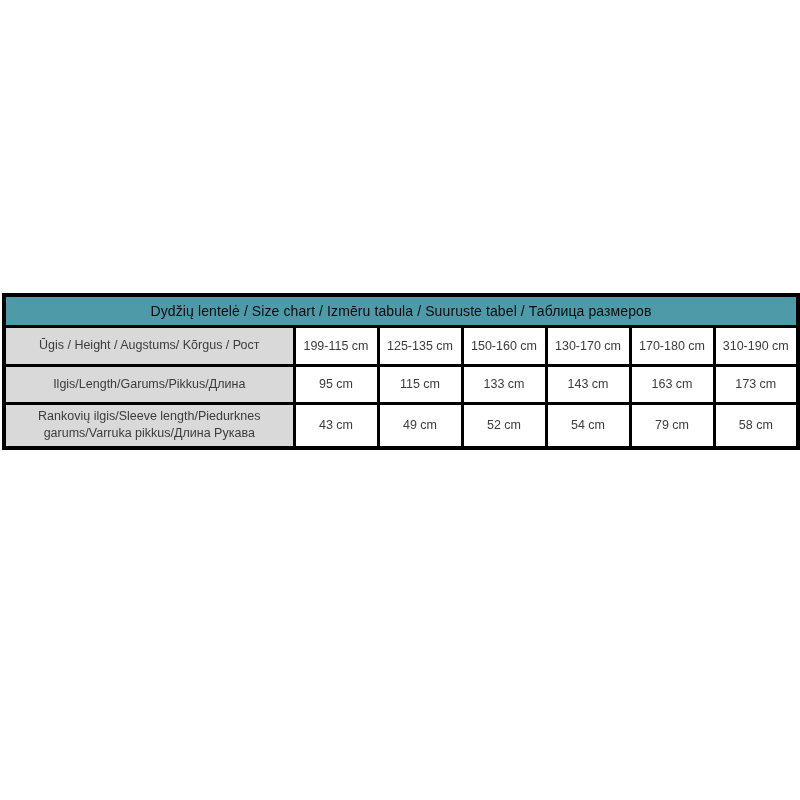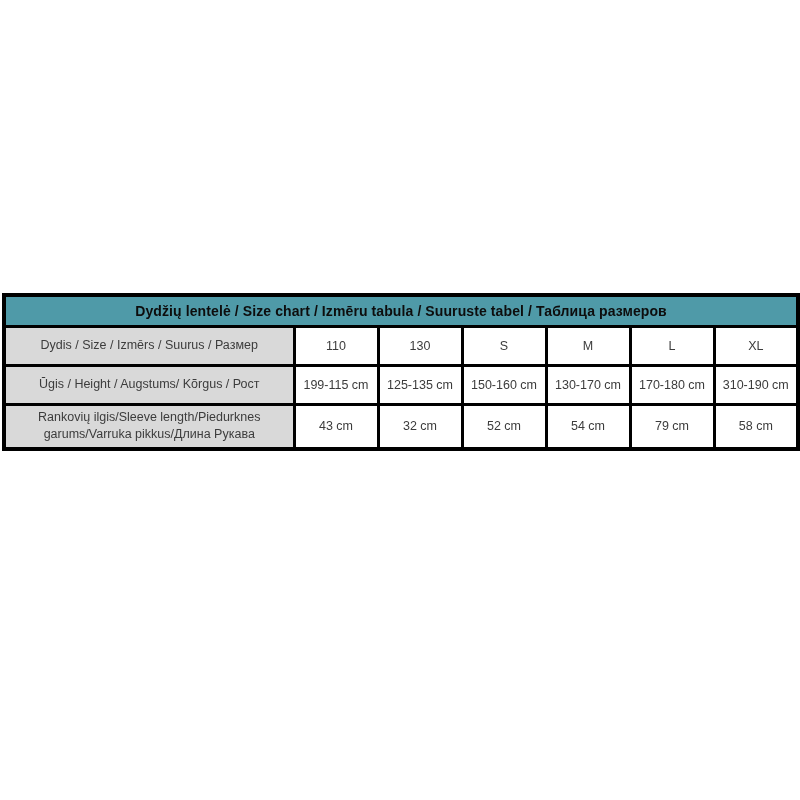--- a/index.html
+++ b/index.html
@@ -30,21 +30,21 @@
   table.size-table td {
     border: 3px solid #000000;
     text-align: center;
     vertical-align: middle;
     padding: 2px 4px;
     box-sizing: border-box;
   }
   th.title-cell {
     background: #4F9AA8;
     color: #0d0d0d;
-    font-weight: bold;
+    font-weight: normal;
     font-size: 14px;
     height: 31px;
     letter-spacing: 0.1px;
   }
   td.label-cell {
     background: #D9D9D9;
     color: #3C3C3C;
     font-size: 12.5px;
     line-height: 1.35;
   }
@@ -72,45 +72,45 @@
         <col class="val-col">
       <col class="val-col">
         <col class="val-col">
         <col class="val-col">
     </colgroup>
     <tbody>
       <tr>
         <th class="title-cell" colspan="7">Dydžių lentelė / Size chart / Izmēru tabula / Suuruste tabel / Таблица размеров</th>
       </tr>
 
-      <tr class="row-size">
-        <td class="label-cell">Dydis / Size / Izmērs / Suurus / Размер</td>
-        <td class="value-cell">110</td>
-        <td class="value-cell">130</td>
-        <td class="value-cell">S</td>
-        <td class="value-cell">M</td>
-        <td class="value-cell">L</td>
-        <td class="value-cell">XL</td>
-      </tr>
 
       <tr class="row-height">
         <td class="label-cell">Ūgis / Height / Augstums/ Kõrgus / Рост</td>
         <td class="value-cell">199-115 cm</td>
         <td class="value-cell">125-135 cm</td>
         <td class="value-cell">150-160 cm</td>
         <td class="value-cell">130-170 cm</td>
         <td class="value-cell">170-180 cm</td>
         <td class="value-cell">310-190 cm</td>
       </tr>
 
+      <tr class="row-length">
+        <td class="label-cell">Ilgis/Length/Garums/Pikkus/Длина</td>
+        <td class="value-cell">95 cm</td>
+        <td class="value-cell">115 cm</td>
+        <td class="value-cell">133 cm</td>
+        <td class="value-cell">143 cm</td>
+        <td class="value-cell">163 cm</td>
+        <td class="value-cell">173 cm</td>
+      </tr>
 
       <tr class="row-sleeve">
         <td class="label-cell">Rankovių ilgis/Sleeve length/Piedurknes garums/Varruka pikkus/Длина Рукава</td>
         <td class="value-cell">43 cm</td>
-        <td class="value-cell">32 cm</td>
+        <td class="value-cell">49 cm</td>
         <td class="value-cell">52 cm</td>
         <td class="value-cell">54 cm</td>
         <td class="value-cell">79 cm</td>
         <td class="value-cell">58 cm</td>
       </tr>
     </tbody>
   </table>
 </div>
 
 </body></html>

